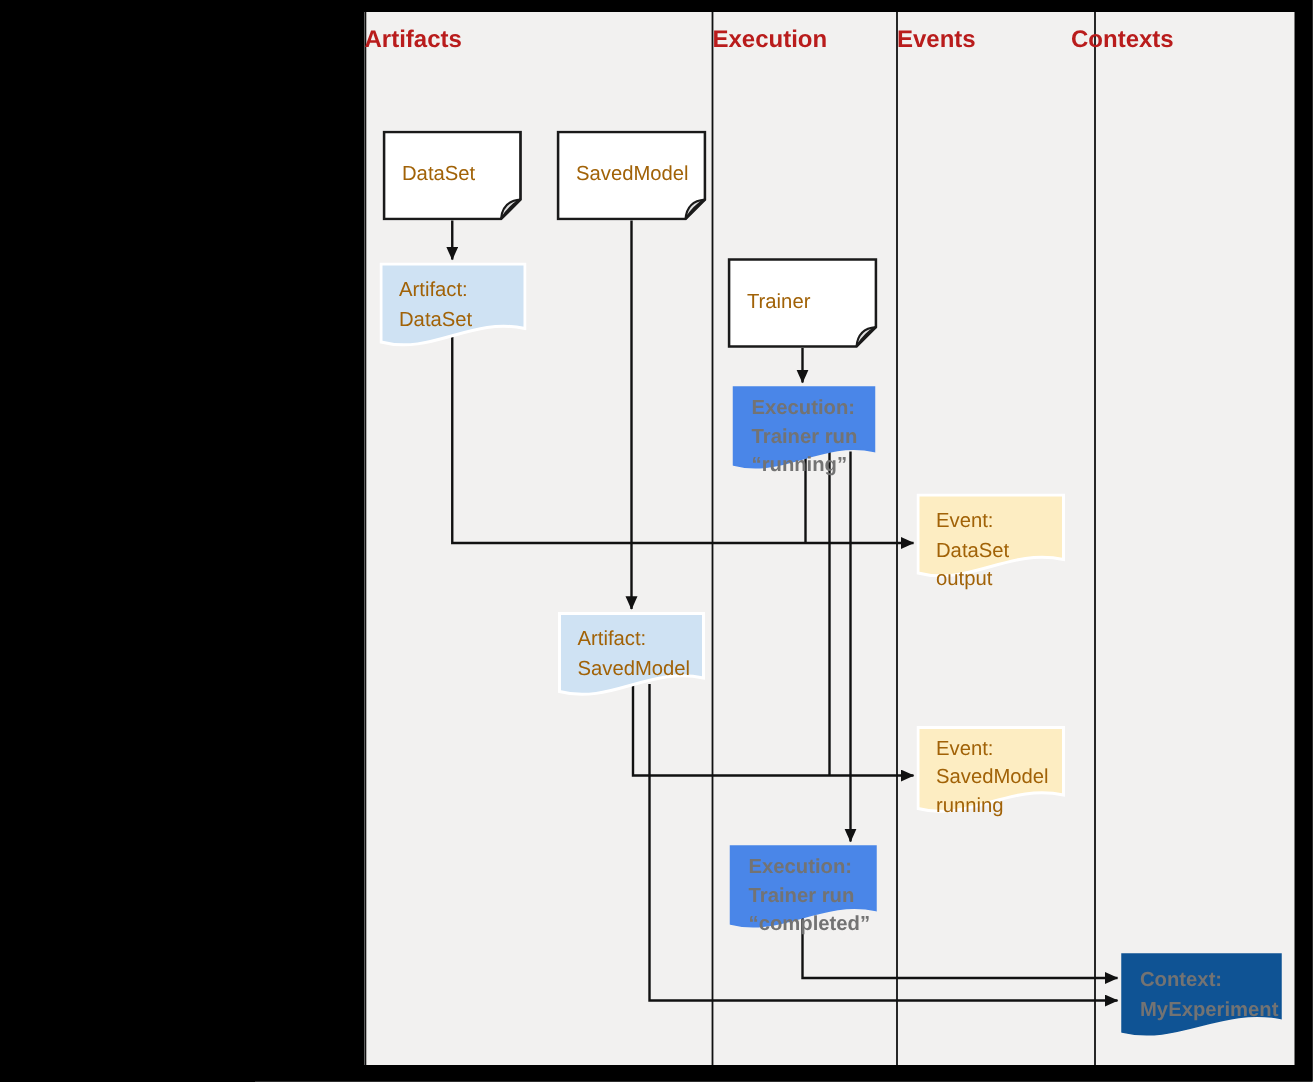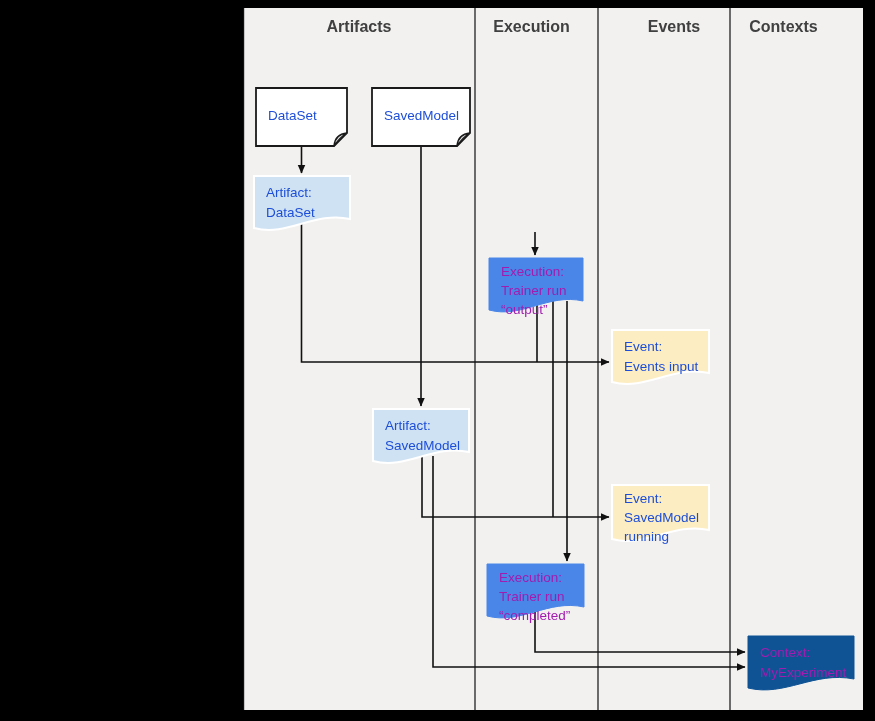--- a/index.html
+++ b/index.html
@@ -1,48 +1,48 @@
 <!DOCTYPE html>
 <html style="--artifact: #cfe2f3; --event: #fdedc2; --execution: #4a86e8; --context: #0f5394;"><head>
 <meta charset="utf-8">
 <style>
   html,body{margin:0;padding:0;background:#000;width:875px;height:721px;overflow:hidden;
     font-family:"Liberation Sans","DejaVu Sans",sans-serif;}
   #stage{position:relative;width:875px;height:721px;background:#000;}
   #canvas{position:absolute;left:243px;top:8px;width:620px;height:702px;background:#f2f1f0;}
   #edges{position:absolute;left:0;top:0;width:620px;height:702px;z-index:1;}
-  .col-header{position:absolute;top:10px;font-size:16px;font-weight:700;color:#404040;
-    text-align:center;z-index:2;}
+  .col-header{position:absolute;top:10px;font-size:16px;font-weight:700;color:#b91c1c;
+    text-align:left;z-index:2;}
   .node{position:absolute;z-index:2;}
   .node svg{position:absolute;left:0;top:0;}
-  .node .txt{position:relative;z-index:3;padding:0 4px 0 13px;color:#1d4ed8;
+  .node .txt{position:relative;z-index:3;padding:0 4px 0 13px;color:#a16207;
     font-size:13.5px;line-height:19.5px;}
   .doc .txt{display:flex;align-items:center;height:58px;}
   .wave2 .txt{padding-top:8px;}
   .wave3 .txt{padding-top:5px;line-height:19px;}
-  .lighttxt .txt{color:#a21caf;}
+  .lighttxt .txt{color:#737373;font-weight:bold;}
   .shape-main{fill:#fff;stroke:#1a1a1a;stroke-width:1.8;}
   .fold{fill:#e0e0e0;stroke:#1a1a1a;stroke-width:1.4;}
   .fill-artifact{fill:var(--artifact);stroke:#fff;stroke-width:2;}
   .fill-event{fill:var(--event);stroke:#fff;stroke-width:2;}
   .fill-execution{fill:var(--execution);stroke:var(--execution);stroke-width:1;}
   .fill-context{fill:var(--context);stroke:var(--context);stroke-width:1;}
   .edge{stroke:#111;stroke-width:1.6;fill:none;}
   .divider{stroke:#111;stroke-width:1.2;}
 </style>
 </head>
 <body>
 
 <div id="stage">
   <div id="canvas">
 
     <div class="col-header" style="left:0;width:232px">Artifacts</div>
     <div class="col-header" style="left:232px;width:113px">Execution</div>
     <div class="col-header" style="left:355px;width:152px">Events</div>
-    <div class="col-header" style="left:487px;width:107px">Contexts</div>
+    <div class="col-header" style="left:471px;width:107px">Contexts</div>
 
     <svg id="edges" width="620" height="702" viewBox="0 0 620 702">
       <defs>
         <marker id="arrow" markerWidth="11" markerHeight="9" refX="8.5" refY="4" orient="auto" markerUnits="userSpaceOnUse">
           <path d="M0,0 L9,4 L0,8 Z" fill="#111"></path>
         </marker>
       </defs>
 
       <line class="divider" x1="0.6" y1="0" x2="0.6" y2="702"></line>
       <line class="divider" x1="232" y1="0" x2="232" y2="702"></line>
@@ -74,49 +74,58 @@
     <div class="node doc" style="left:128px;top:79px;width:100px;height:60px">
       <svg width="100" height="60" viewBox="0 0 100 60">
         <path class="shape-main" d="M1,1 H99 V46 L86,59 H1 Z"></path>
         <path class="fold" d="M99,46 Q87,47 86,59 Q92,50 99,46 Z"></path>
       </svg>
       <div class="txt">
           <span>SavedModel</span>
         </div>
     </div>
 
+    <div class="node doc" style="left:242px;top:164px;width:100px;height:60px">
+      <svg width="100" height="60" viewBox="0 0 100 60">
+        <path class="shape-main" d="M1,1 H99 V46 L86,59 H1 Z"></path>
+        <path class="fold" d="M99,46 Q87,47 86,59 Q92,50 99,46 Z"></path>
+      </svg>
+      <div class="txt">
+          <span>Trainer</span>
+        </div>
+    </div>
 
     <div class="node wave2" style="left:10px;top:167px;width:98px;height:62px">
       <svg width="98" height="64" viewBox="0 0 98 64">
         <path class="fill-artifact" d="M1,1 H97 V44 C61,36 35,62 1,53 Z"></path>
       </svg>
       <div class="txt">
         <div>Artifact:</div>
         <div>DataSet</div>
       </div>
     </div>
 
     <div class="node wave3 lighttxt" style="left:245px;top:249px;width:96px;height:62px">
       <svg width="96" height="64" viewBox="0 0 96 64">
         <path class="fill-execution" d="M1,1 H95 V44 C60,36 34,62 1,53 Z"></path>
       </svg>
       <div class="txt">
         <div>Execution:</div>
         <div>Trainer run</div>
-        <div>“output”</div>
+        <div>“running”</div>
       </div>
     </div>
 
     <div class="node wave2" style="left:368px;top:321px;width:99px;height:62px">
       <svg width="99" height="64" viewBox="0 0 99 64">
         <path class="fill-event" d="M1,1 H98 V44 C62,36 35,62 1,53 Z"></path>
       </svg>
       <div class="txt">
         <div>Event:</div>
-        <div>Events input</div>
+        <div>DataSet output</div>
       </div>
     </div>
 
     <div class="node wave2" style="left:129px;top:400px;width:98px;height:62px">
       <svg width="98" height="64" viewBox="0 0 98 64">
         <path class="fill-artifact" d="M1,1 H97 V44 C61,36 35,62 1,53 Z"></path>
       </svg>
       <div class="txt">
         <div>Artifact:</div>
         <div>SavedModel</div>

